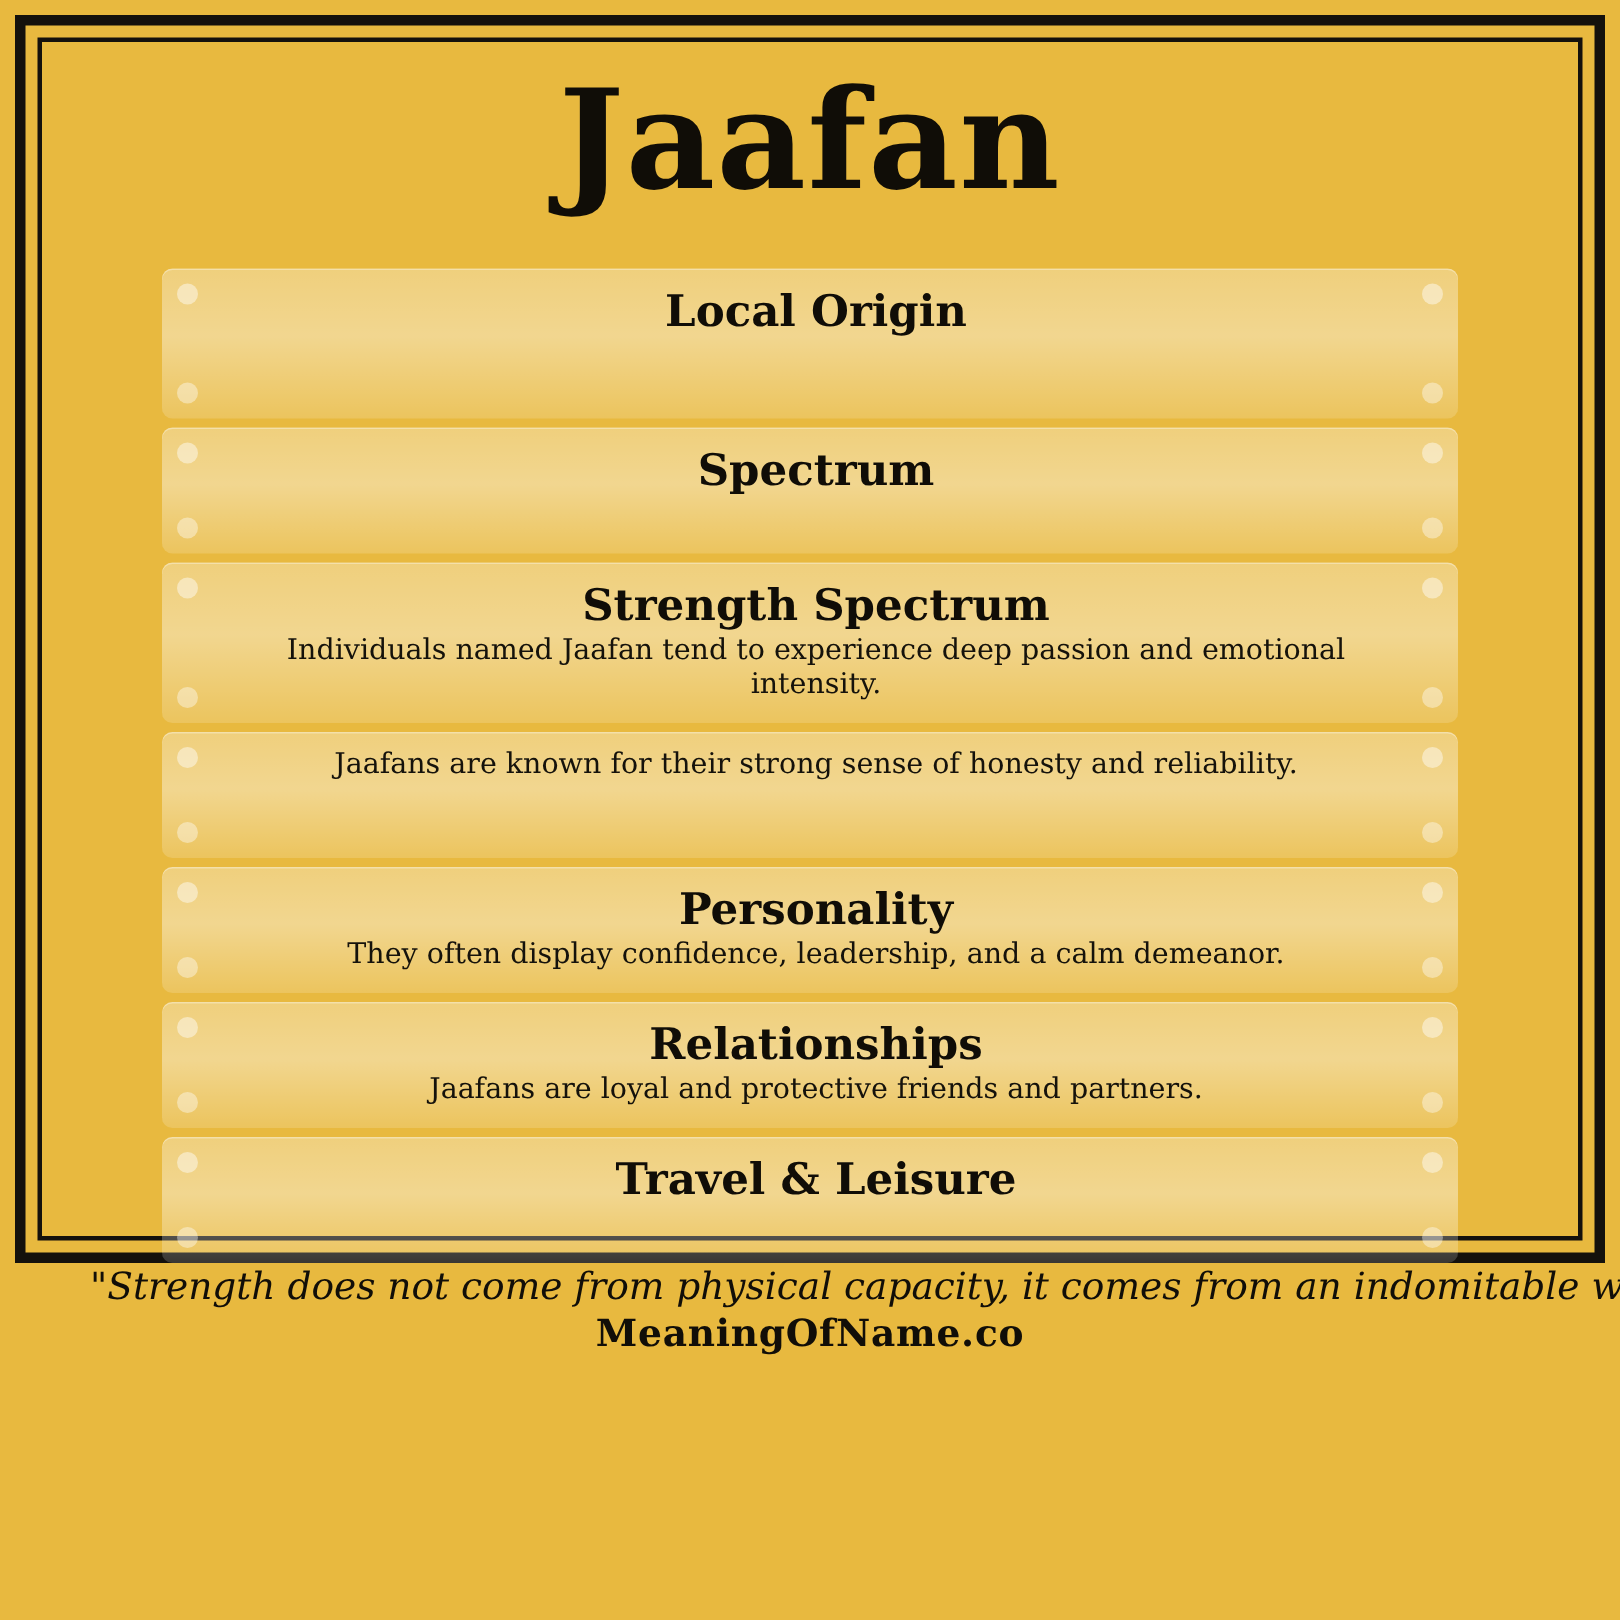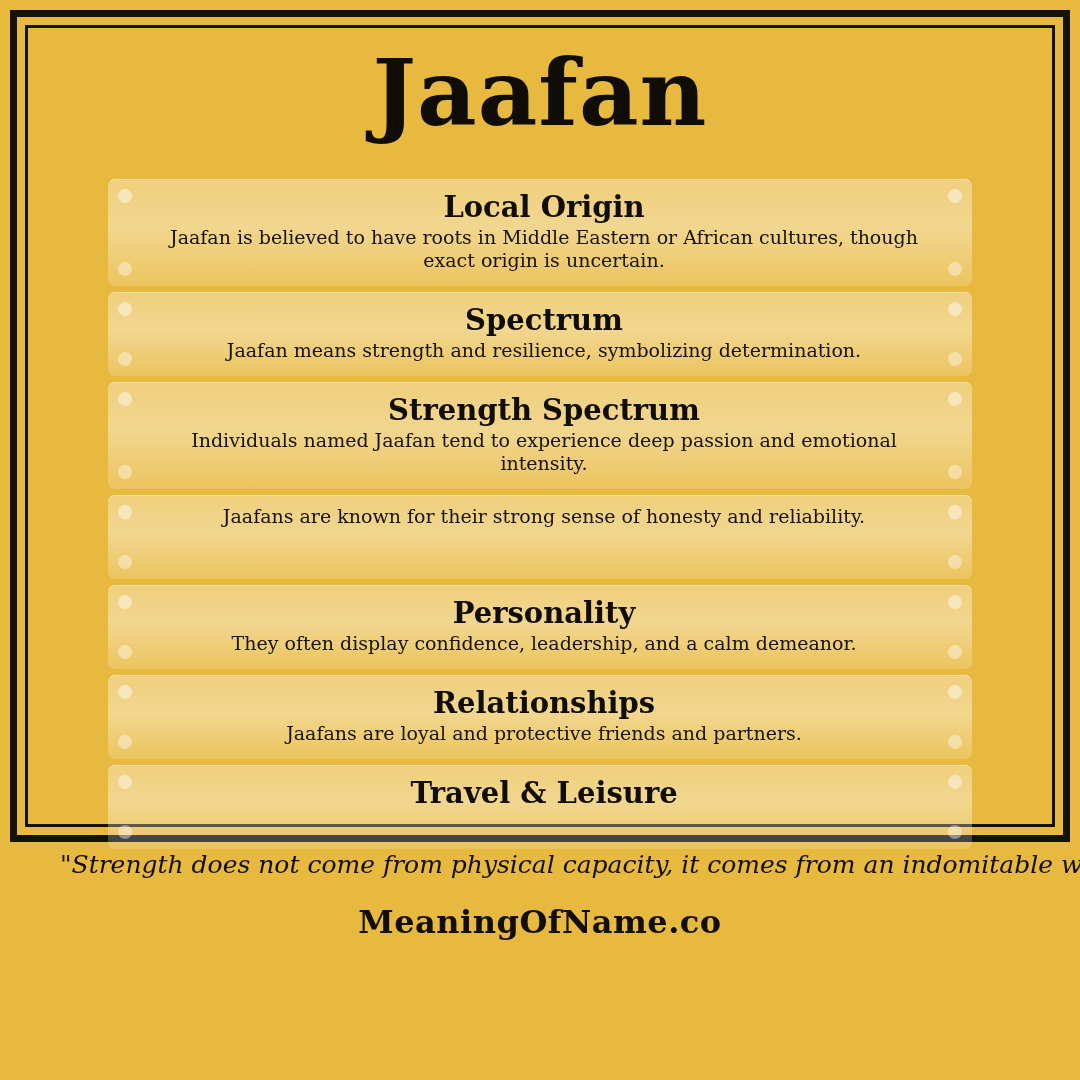--- a/index.html
+++ b/index.html
@@ -120,23 +120,22 @@
     text-align: center;
   }
   .quote {
     font-size: 25px;
     font-style: italic;
     color: #110e08;
     line-height: 1.3;
     white-space: nowrap;
   }
   .brand {
-    margin-top: 22px;
     margin-bottom: 18px;
-    font-size: 32px;
+    font-size: 25px;
     font-weight: bold;
     color: #110e08;
     letter-spacing: 0.5px;
   }
 </style>
 </head>
 <body>
 
 <div class="poster">
   <div class="frame-outer"></div>
@@ -145,28 +144,26 @@
   <div class="content">
 
     <div class="title">Jaafan</div>
 
     <div class="cards">
 
       <div class="card tall">
         <div class="rivet-bottom-left"></div>
         <div class="rivet-bottom-right"></div>
         <div class="card-title">Local Origin</div>
-        <div class="card-body">Jaafan is believed to have roots in Middle Eastern or African cultures, though exact origin is uncertain.</div>
       </div>
 
       <div class="card short">
         <div class="rivet-bottom-left"></div>
         <div class="rivet-bottom-right"></div>
         <div class="card-title">Spectrum</div>
-        <div class="card-body">Jaafan means strength and resilience, symbolizing determination.</div>
       </div>
 
       <div class="card short">
         <div class="rivet-bottom-left"></div>
         <div class="rivet-bottom-right"></div>
         <div class="card-title">Strength Spectrum</div>
         <div class="card-body">Individuals named Jaafan tend to experience deep passion and emotional intensity.</div>
       </div>
 
       <div class="card short">

